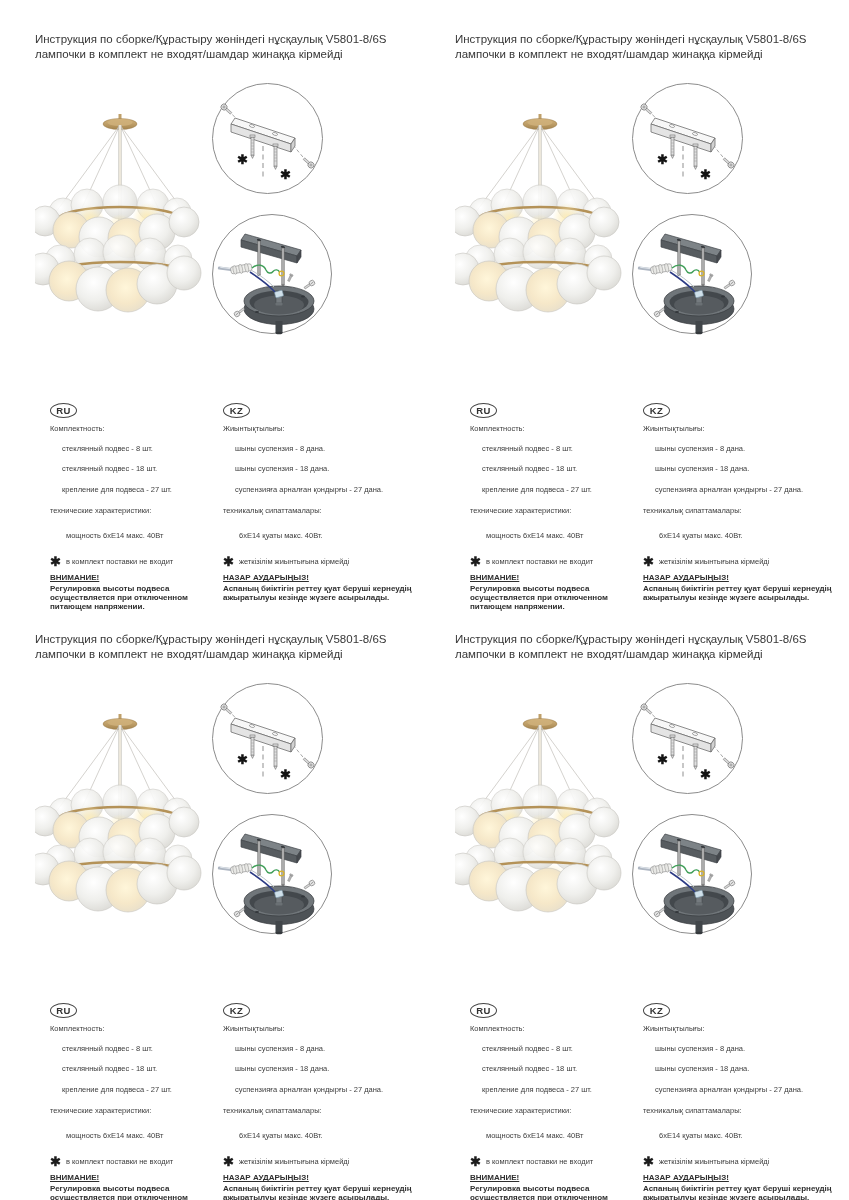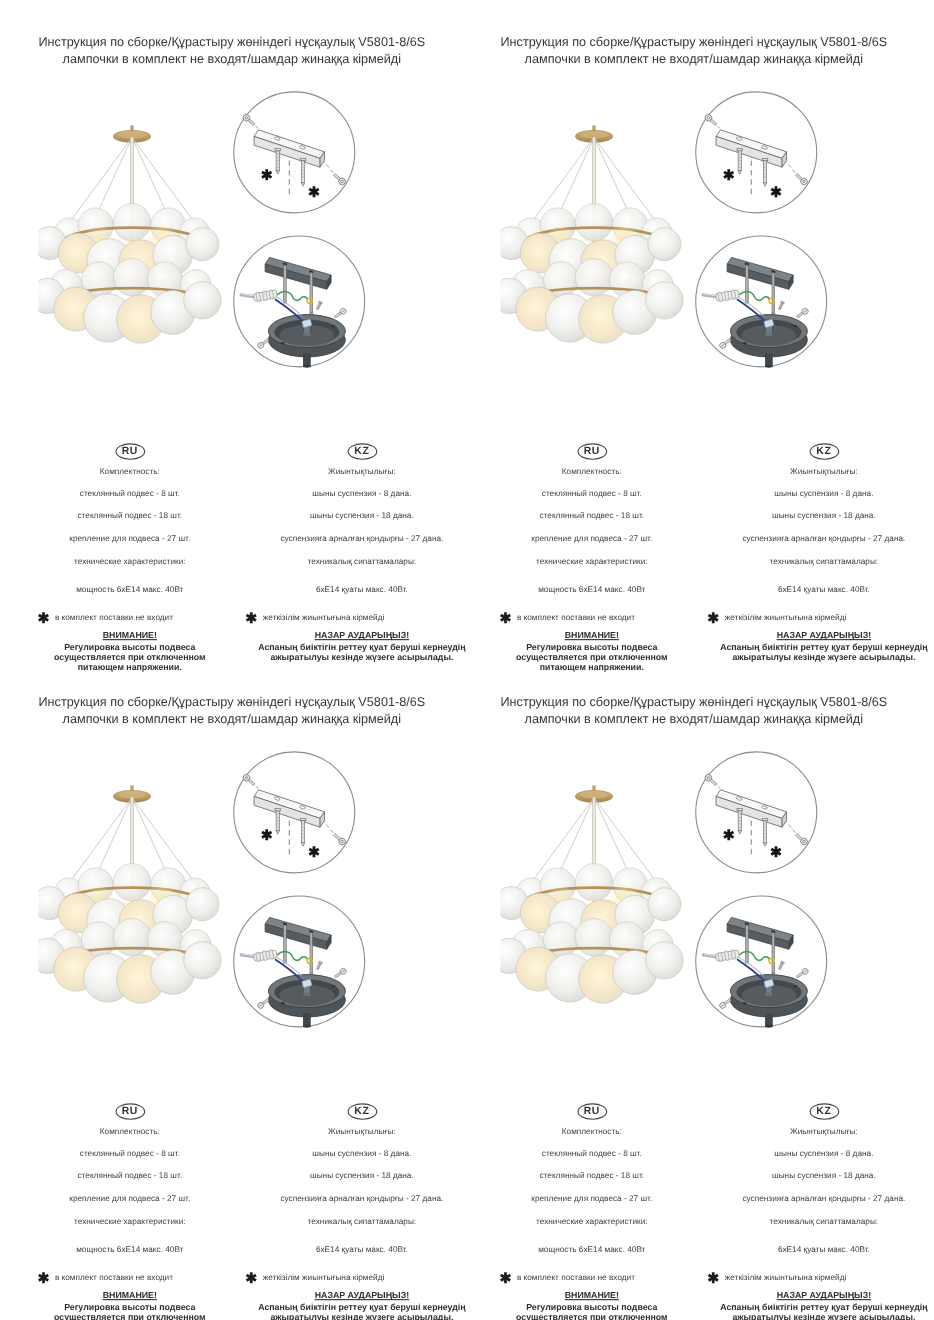--- a/index.html
+++ b/index.html
@@ -1,31 +1,31 @@
 <!DOCTYPE html>
 <html><head>
 <meta charset="utf-8">
 <style>
   html,body{margin:0;padding:0;background:#ffffff;}
   body{width:849px;height:1200px;font-family:"Liberation Sans", sans-serif;color:#3d3d3d;}
-  #page{position:relative;width:849px;height:1200px;background:#fff;overflow:hidden;text-align:center;}
+  #page{position:relative;width:849px;height:1200px;background:#fff;overflow:hidden;}
   .quadrant{position:absolute;width:400px;height:570px;}
   .quadrant:nth-of-type(1){left:30px;top:30px;}
   .quadrant:nth-of-type(2){left:450px;top:30px;}
   .quadrant:nth-of-type(3){left:30px;top:630px;}
   .quadrant:nth-of-type(4){left:450px;top:630px;}
 
   .sheet-title{position:absolute;left:5px;top:2px;font-size:11.5px;line-height:15px;color:#373737;}
 
   .chandelier-svg{position:absolute;left:5px;top:78px;width:180px;height:230px;}
   .diag-top-svg{position:absolute;left:181px;top:52px;width:113px;height:113px;}
   .diag-bottom-svg{position:absolute;left:181px;top:182px;width:122px;height:124px;}
 
   .col{position:absolute;top:370px;}
-  .col.ru{left:4px;width:168px;}
+  .col.ru{left:20px;width:168px;}
   .col.kz{left:193px;width:212px;}
 
   .badge{display:inline-flex;align-items:center;justify-content:center;min-width:27px;height:15px;
          padding:0 4px;box-sizing:border-box;border:1.5px solid #454545;border-radius:50%;
          font-size:9.5px;font-weight:700;letter-spacing:.5px;color:#333;}
   .sec-heading{margin:6px 0 0 0;font-size:7.5px;line-height:9px;}
   .items{margin-top:7px;}
   .item{margin:12px;font-size:7.5px;line-height:8.4px;}
   .tech-heading{margin:0 0 0 0;font-size:7.5px;line-height:9px;}
   .tech-line{margin:16px;font-size:7.5px;line-height:9px;}

